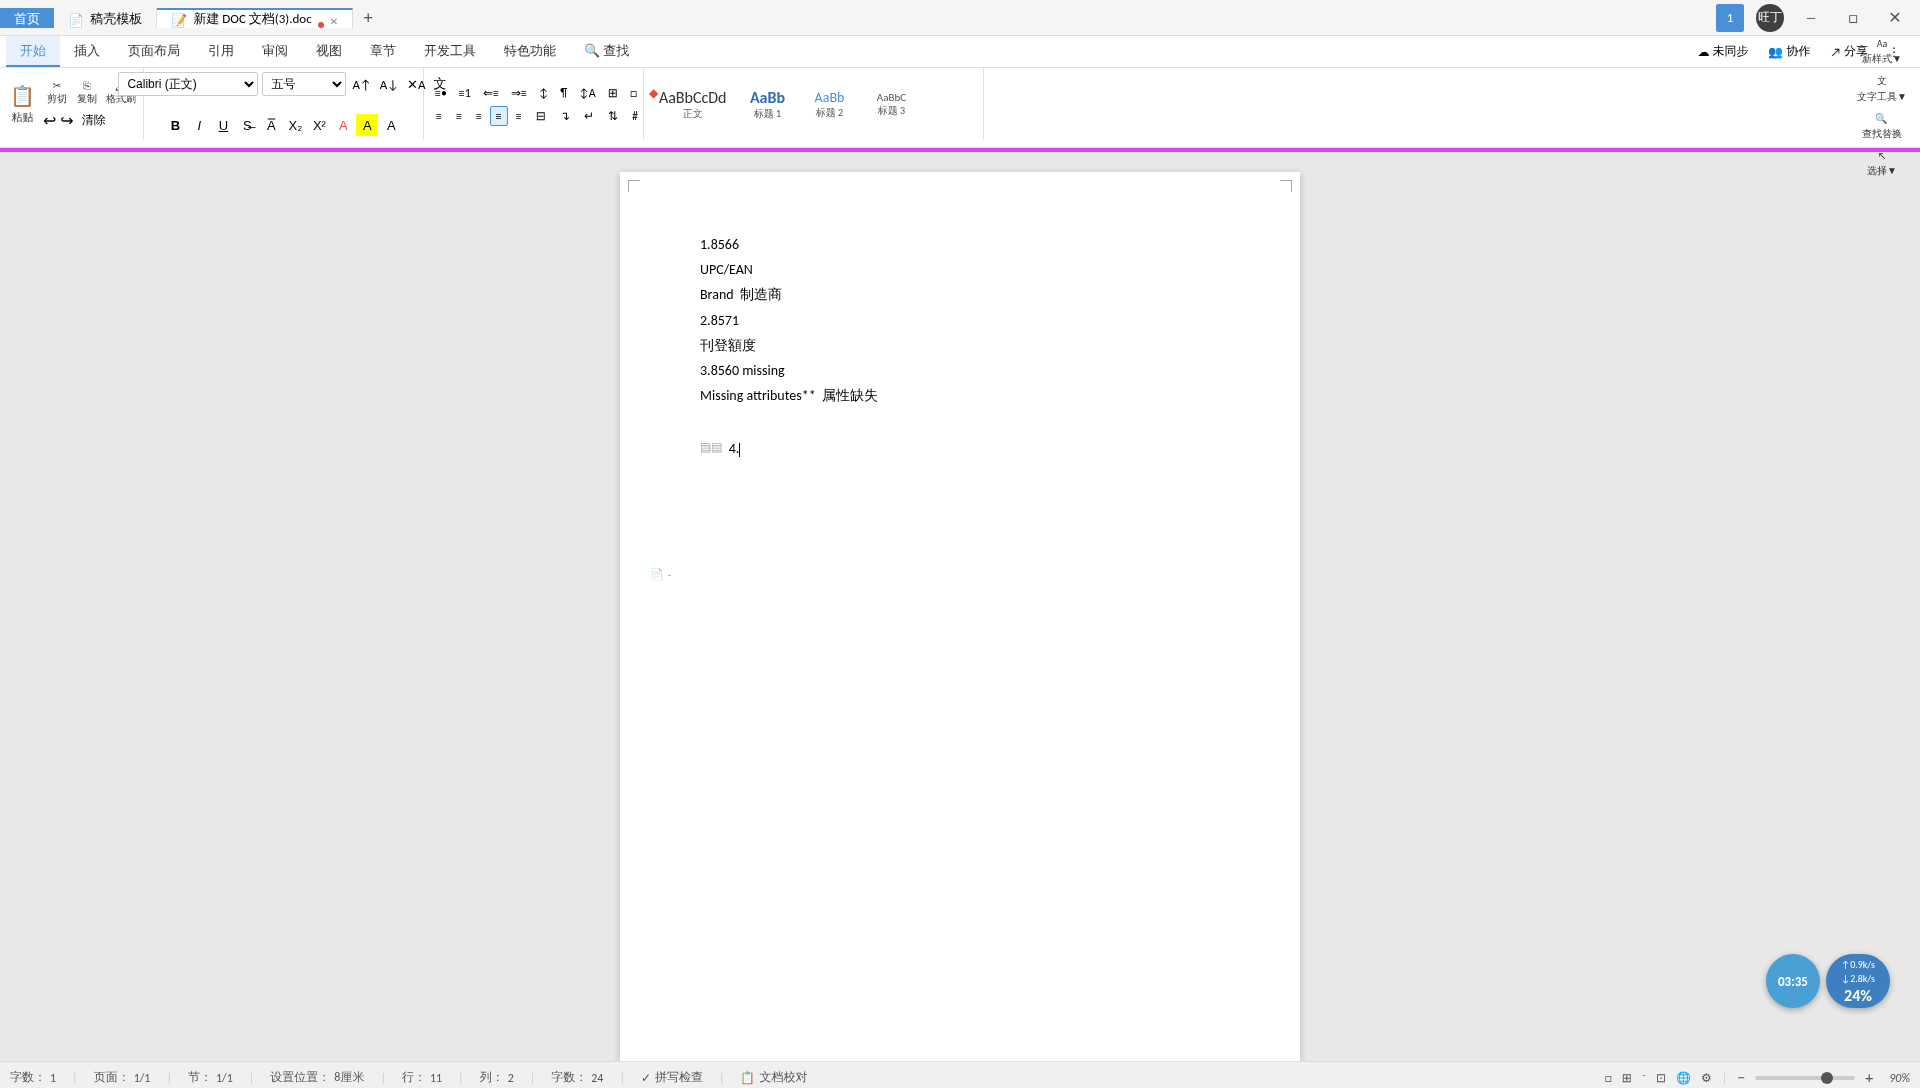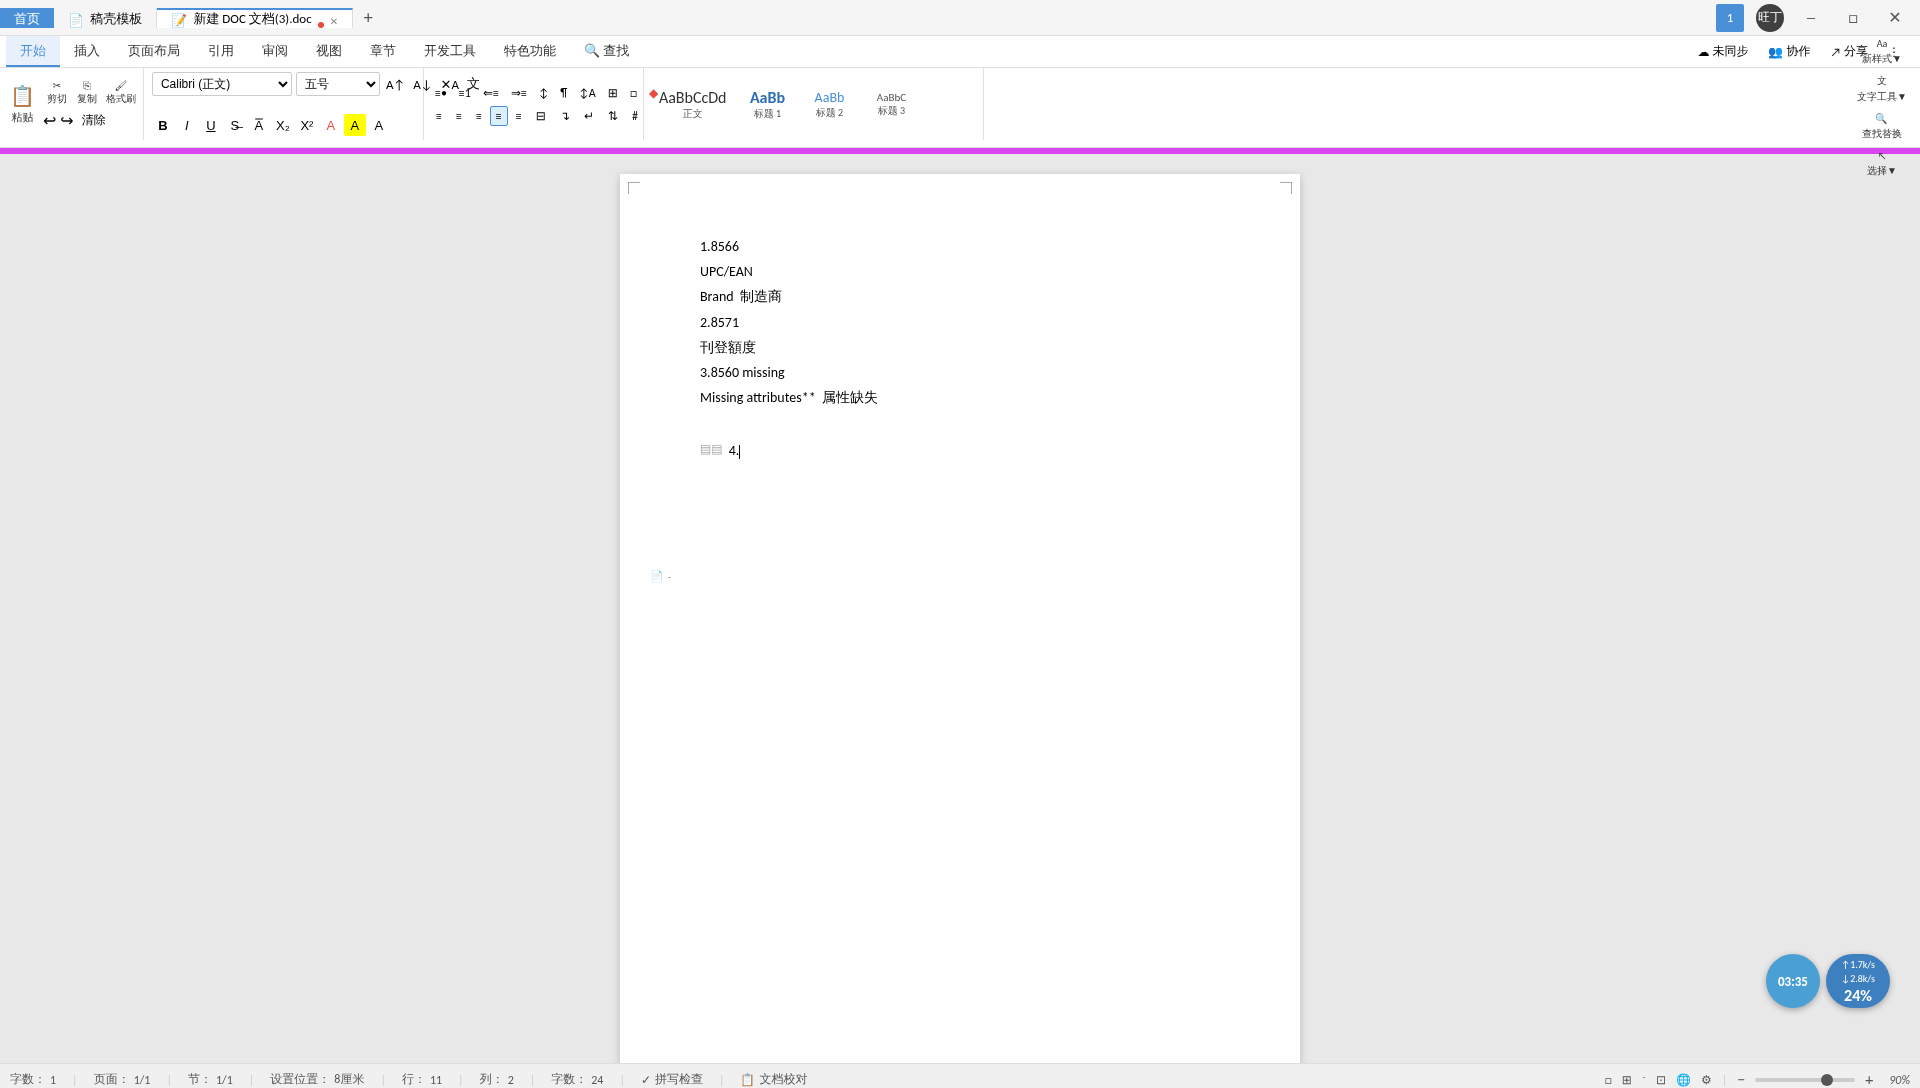--- a/index.html
+++ b/index.html
@@ -277,21 +277,21 @@
       display: flex; flex-direction: column; align-items: center; justify-content: center;
       color: #fff; font-size: 10px;
       box-shadow: 0 2px 6px rgba(0,0,0,0.3);
       gap: 1px;
     }
     .speed-percent { font-size: 16px; font-weight: bold; }
 
     
     #combined-ribbon {
       background: #fff;
-      border-bottom: 6px solid #d946ef;
+      border-bottom: 4px solid #d946ef;
     }
     .big-ribbon-row {
       display: flex;
       align-items: stretch;
       height: 80px;
       border-bottom: 1px solid #e0e0e0;
     }
   </style>
 </head>
 <body>
@@ -381,21 +381,21 @@
           </div>
         </div>
         <div style="display:flex;align-items:center;gap:4px;">
           <span style="cursor:pointer;font-size:16px;">↩</span>
           <span style="cursor:pointer;font-size:16px;">↪</span>
           <span style="cursor:pointer;font-size:12px;margin-left:4px;">清除</span>
         </div>
       </div>
     </div>
 
-    <div class="ribbon-group" style="flex-direction:column;align-items:flex-start;justify-content:center;gap:18px;padding:4px 8px;width:280px;">
+    <div class="ribbon-group" style="flex-direction:column;align-items:center;justify-content:center;gap:18px;padding:4px 8px;width:280px;">
       <div style="display:flex;align-items:center;gap:4px;">
         <select class="font-select" style="width:140px;">
           <option>Calibri (正文)</option>
         </select>
         <select class="font-select" style="width:84px;">
           <option>五号</option>
         </select>
         <span style="cursor:pointer;font-size:13px;padding:2px;">A↑</span>
         <span style="cursor:pointer;font-size:13px;padding:2px;">A↓</span>
         <span style="cursor:pointer;font-size:13px;padding:2px;">✕A</span>
@@ -573,17 +573,17 @@
     <span style="cursor:pointer;font-size:16px;">+</span>
     <span style="cursor:pointer;margin-left:6px;font-style:italic;">90%</span>
   </div>
 </div>
 
 <div class="network-widget">
   <div class="time-bubble">
     <span>03:35</span>
   </div>
   <div class="speed-bubble">
-    <span>↑1.7k/s</span>
+    <span>↑0.9k/s</span>
     <span>↓2.8k/s</span>
     <span class="speed-percent">24%</span>
   </div>
 </div>
 
 </body></html>

